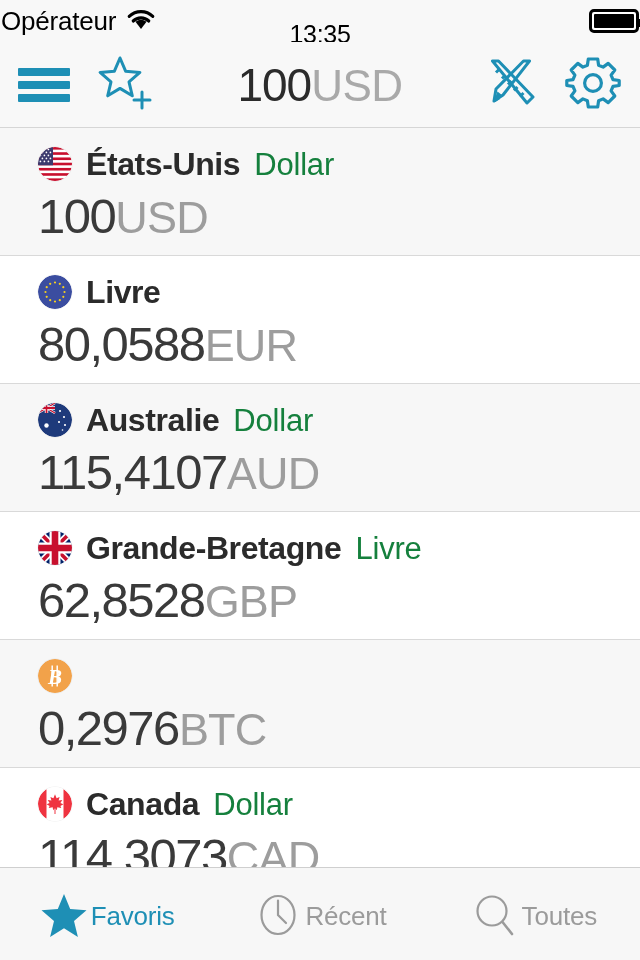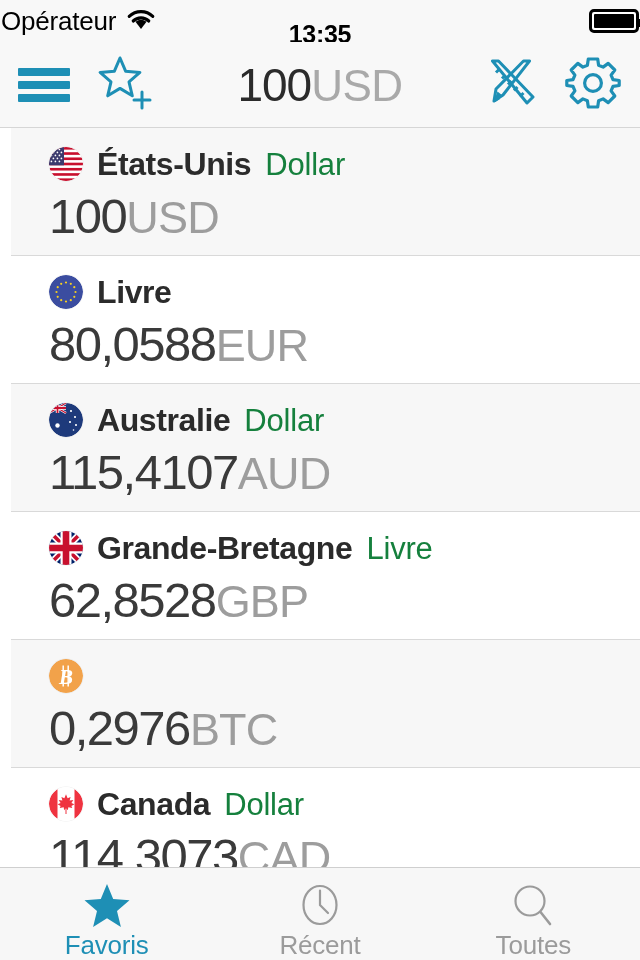--- a/index.html
+++ b/index.html
@@ -42,21 +42,21 @@
     color: #000;
     letter-spacing: -0.2px;
     line-height: 1;
   }
   .wifi-icon { display:block; }
   .sb-time {
     position: absolute;
     left: 0; right: 0;
     text-align: center;
     font-size: 25px;
-    font-weight: bold;
+    font-weight: normal;
     color: #000;
     line-height: 1;
     letter-spacing: -0.3px;
     margin-top: 27px;
   }
   .sb-right {
     margin-left: auto;
     display: flex;
     align-items: center;
   }
@@ -140,21 +140,20 @@
     background: #1e8fb5;
     border-radius: 1px;
   }
 
   
   .list {
     flex: 1 1 auto;
     overflow: hidden;
     position: relative;
     background: #ffffff;
-    padding-left: 11px;
   }
   .row {
     height: 128px;
     box-sizing: border-box;
     border-bottom: 1px solid #d9d9d9;
     padding: 10px 0 0 38px;
     position: relative;
   }
   .row.alt { background: #f7f7f7; }
   .row.plain { background: #ffffff; }
@@ -210,23 +209,23 @@
     flex: 0 0 92px;
     height: 92px;
     background: #f7f7f7;
     border-top: 1px solid #cfcfcf;
     display: flex;
     align-items: stretch;
   }
   .tab {
     flex: 1 1 0;
     display: flex;
-    flex-direction: column;
-    align-items: center;
-    justify-content: flex-end;
+    flex-direction: row;
+    align-items: center;
+    justify-content: center;
     gap: 2px;
     cursor: pointer;
     padding-top: 4px;
   }
   .tab-label {
     font-size: 26px;
     color: #9b9b9b;
     font-weight: 300;
     letter-spacing: -0.2px;
     line-height: 1.1;

